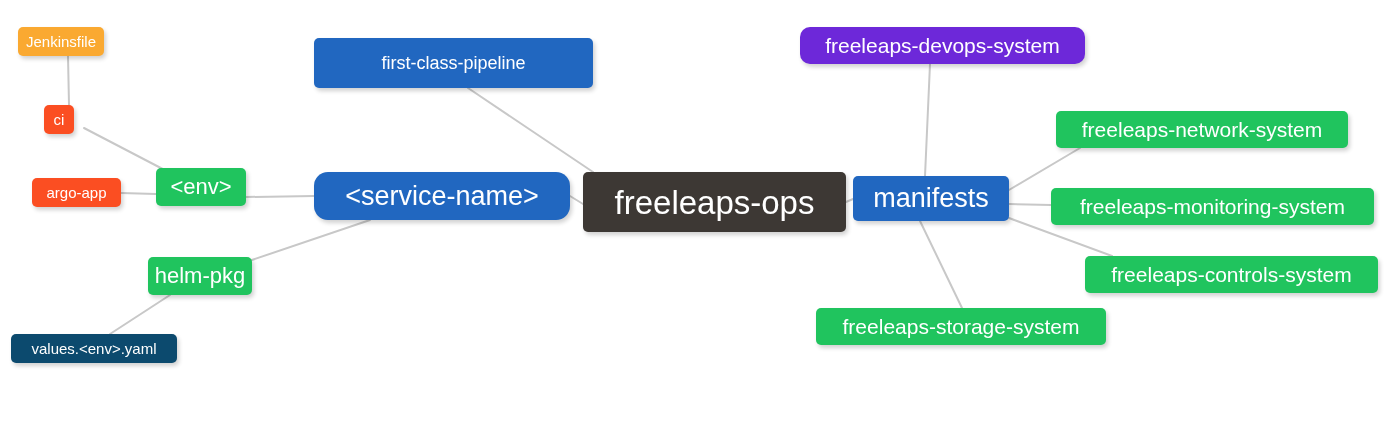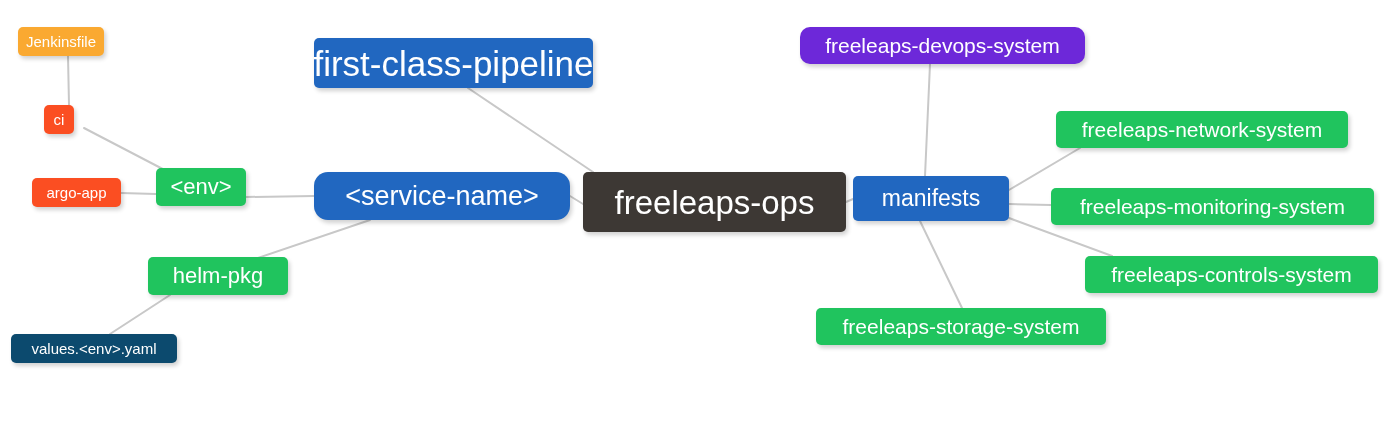--- a/index.html
+++ b/index.html
@@ -65,30 +65,30 @@
       <line x1="1009" y1="218" x2="1112" y2="256" stroke="#c8c8c8" stroke-width="2" stroke-linecap="round"></line>
       <line x1="920" y1="221" x2="962" y2="308" stroke="#c8c8c8" stroke-width="2" stroke-linecap="round"></line>
     </svg>
   <div id="node-layer">
       <div class="node" style="left: 583px; top: 172px; width: 263px; height: 60px; background: rgb(61, 56, 52); font-size: 33px;">
         <span class="node-label">freeleaps-ops</span>
       </div>
       <div class="node" style="left: 314px; top: 172px; width: 256px; height: 48px; background: rgb(33, 103, 192); font-size: 27px; border-radius: 14px;">
         <span class="node-label">&lt;service-name&gt;</span>
       </div>
-      <div class="node" style="left: 314px; top: 38px; width: 279px; height: 50px; background: rgb(33, 103, 192); font-size: 35px;">
+      <div class="node" style="left: 314px; top: 38px; width: 279px; height: 50px; background: rgb(33, 103, 192); font-size: 18px;">
         <span class="node-label">first-class-pipeline</span>
       </div>
-      <div class="node" style="left: 853px; top: 176px; width: 156px; height: 45px; background: rgb(33, 103, 192); font-size: 23px;">
+      <div class="node" style="left: 853px; top: 176px; width: 156px; height: 45px; background: rgb(33, 103, 192); font-size: 27px;">
         <span class="node-label">manifests</span>
       </div>
       <div class="node" style="left: 156px; top: 168px; width: 90px; height: 38px; background: rgb(32, 196, 94); font-size: 22px;">
         <span class="node-label">&lt;env&gt;</span>
       </div>
-      <div class="node" style="left: 148px; top: 257px; width: 140px; height: 38px; background: rgb(32, 196, 94); font-size: 22px;">
+      <div class="node" style="left: 148px; top: 257px; width: 104px; height: 38px; background: rgb(32, 196, 94); font-size: 22px;">
         <span class="node-label">helm-pkg</span>
       </div>
       <div class="node" style="left: 18px; top: 27px; width: 86px; height: 29px; background: rgb(250, 169, 49); font-size: 15px;">
         <span class="node-label">Jenkinsfile</span>
       </div>
       <div class="node" style="left: 44px; top: 105px; width: 30px; height: 29px; background: rgb(251, 78, 34); font-size: 15px;">
         <span class="node-label">ci</span>
       </div>
       <div class="node" style="left: 32px; top: 178px; width: 89px; height: 29px; background: rgb(251, 78, 34); font-size: 15px;">
         <span class="node-label">argo-app</span>

